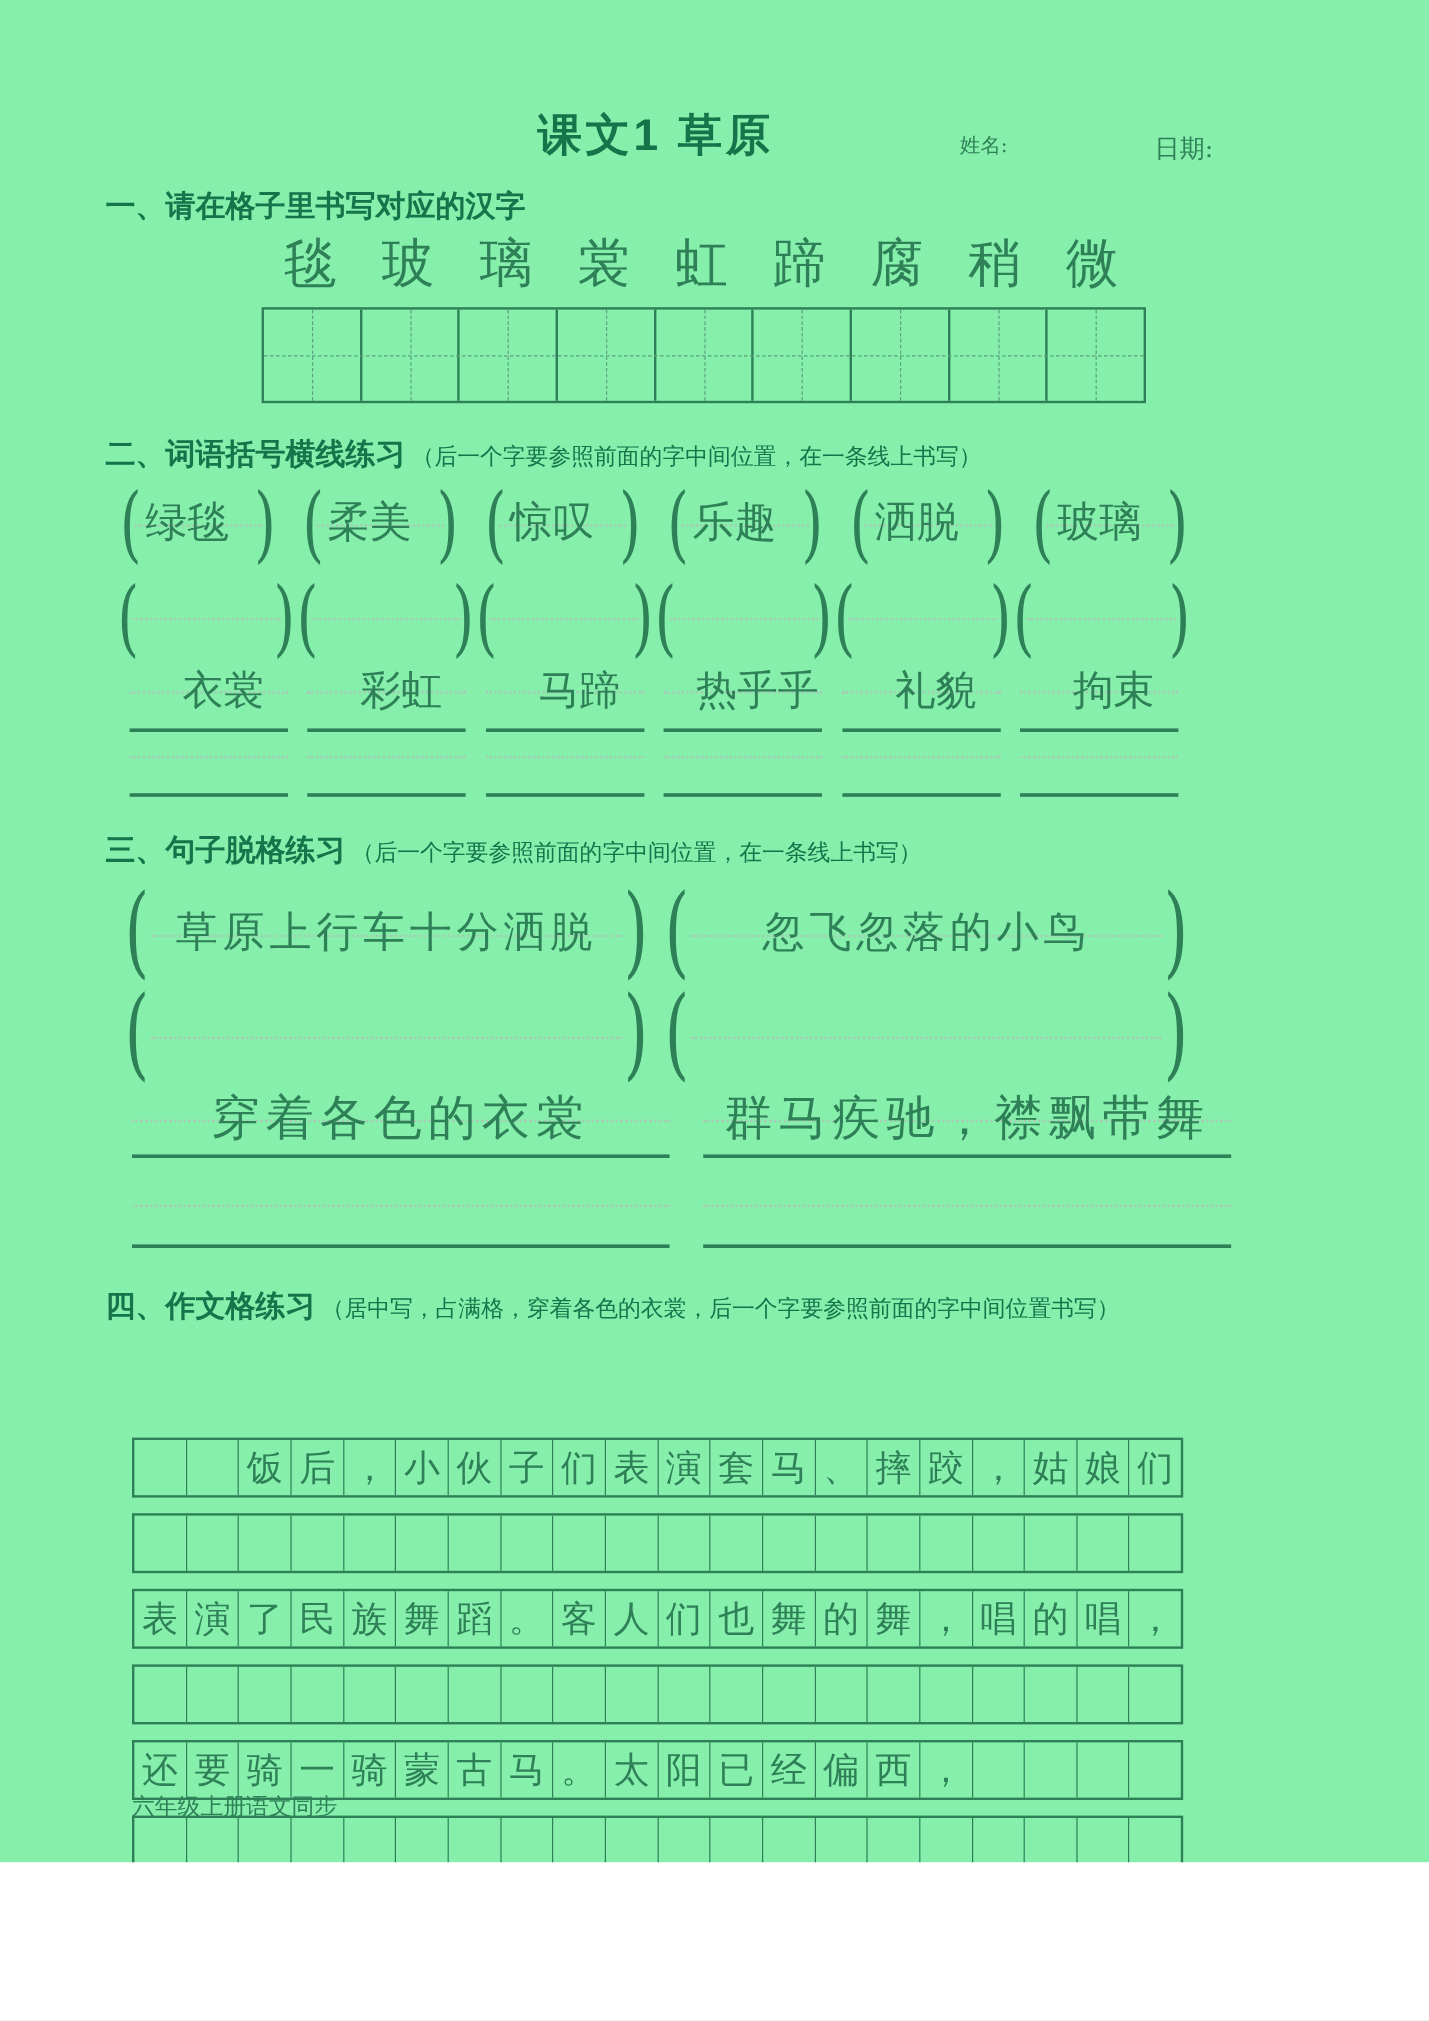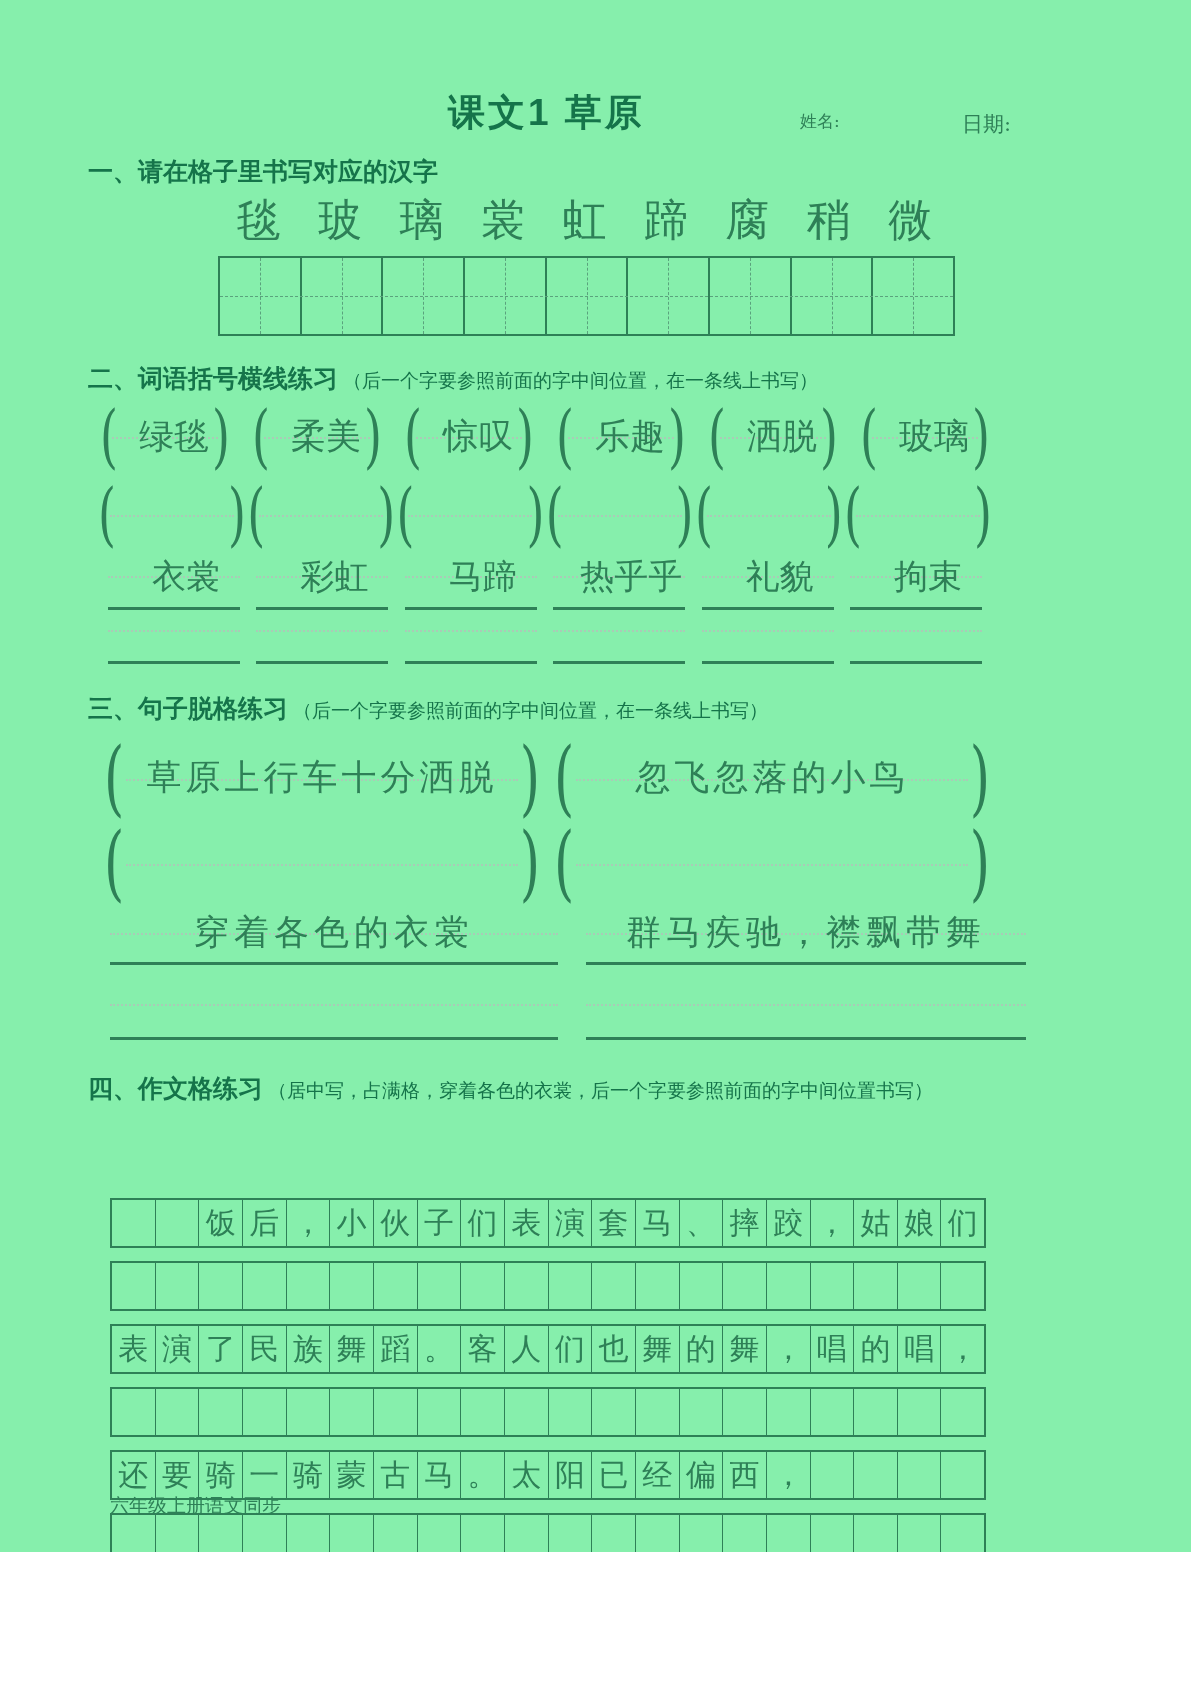--- a/index.html
+++ b/index.html
@@ -24,21 +24,21 @@
   .gcell::after{content:"";position:absolute;left:50%;top:0;bottom:0;border-left:1.5px dashed #5aa37d;}
   .hdash{position:absolute;left:0;right:0;top:50%;border-top:1.5px dashed #5aa37d;}
 
   
   .prow{position:absolute;display:flex;justify-content:space-between;}
   .prow1{left:100px;top:399px;width:890px;height:74px;}
   .prow2{left:98px;top:476px;width:894px;height:76px;}
   .pgroup{display:flex;align-items:center;}
   .paren{font-family:"DejaVu Serif",serif;font-size:46px;color:#2e8057;line-height:1;
          transform:scaleY(1.5);display:inline-block;}
-  .pinner{position:relative;z-index:0;text-align:right;font-size:35px;height:70px;line-height:70px;
+  .pinner{position:relative;z-index:0;text-align:left;font-size:35px;height:70px;line-height:70px;
           min-width:88px;padding:0 3px;}
   .pinner::after{content:"";position:absolute;z-index:-1;left:-6px;right:-6px;top:52%;
                  border-top:2px dotted #a9cbb6;}
   .prow2 .pinner{min-width:106px;}
 
   
   .wrow{left:108px;top:550px;width:874px;height:60px;display:flex;justify-content:space-between;}
   .wcol{position:relative;z-index:0;width:132px;text-align:center;}
   .wcol .wtext{font-size:34px;line-height:52px;margin-left:24px;}
   .wcol::before{content:"";position:absolute;z-index:-1;left:0;right:0;top:44%;border-top:2px dotted #a9cbb6;}
@@ -57,21 +57,21 @@
   .srow .paren{font-size:52px;transform:scaleY(1.6);}
   .sinner{flex:1;position:relative;z-index:0;text-align:center;font-size:35px;height:76px;
           line-height:76px;letter-spacing:4px;}
   .sinner::after{content:"";position:absolute;z-index:-1;left:2px;right:2px;top:52%;
                  border-top:2px dotted #a9cbb6;}
 
   
   .slrow{left:110px;top:905px;width:916px;height:60px;display:flex;justify-content:space-between;}
   .scol{position:relative;z-index:0;text-align:center;}
   .scol-l{width:448px;} .scol-r{width:440px;}
-  .scol .stext{font-size:35px;line-height:54px;letter-spacing:5px;}
+  .scol .stext{font-size:40px;line-height:54px;letter-spacing:5px;}
   .scol::before{content:"";position:absolute;z-index:-1;left:0;right:0;top:46%;border-top:2px dotted #a9cbb6;}
   .scol::after{content:"";position:absolute;left:0;right:0;bottom:0;border-bottom:3.5px solid #2e8057;}
   .sprow{left:110px;top:1004px;width:916px;height:36px;display:flex;justify-content:space-between;}
   .spcol{position:relative;}
   .spcol-l{width:448px;} .spcol-r{width:440px;}
   .spcol::before{content:"";position:absolute;left:0;right:0;top:0;border-top:2px dotted #a9cbb6;}
   .spcol::after{content:"";position:absolute;left:0;right:0;bottom:0;border-bottom:3px solid #2e8057;}
 
   
   .comp{left:110px;top:1198px;width:876px;}

